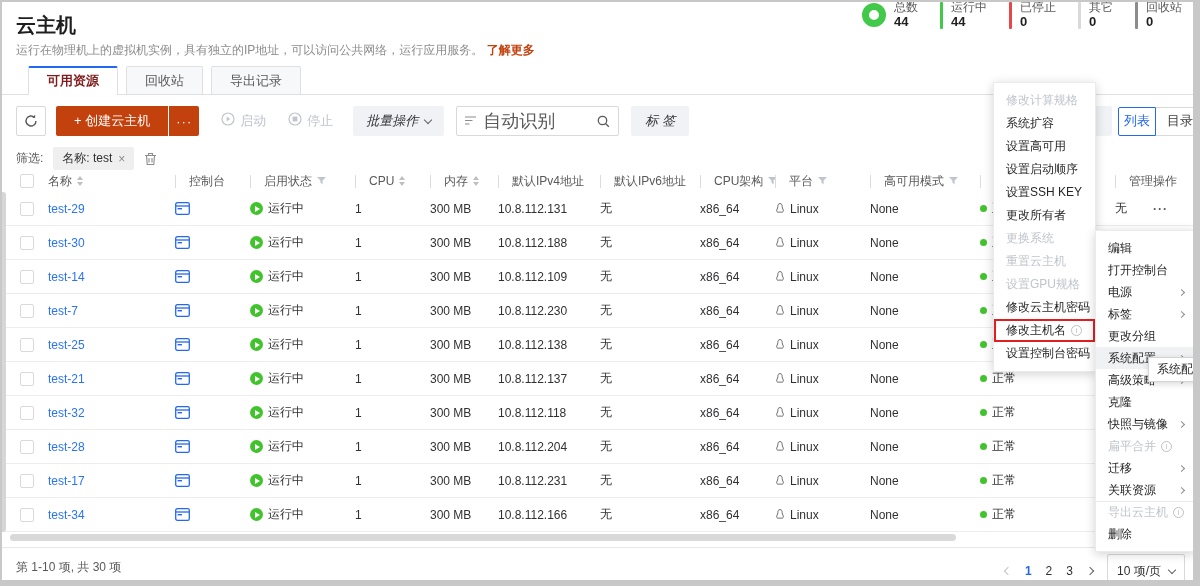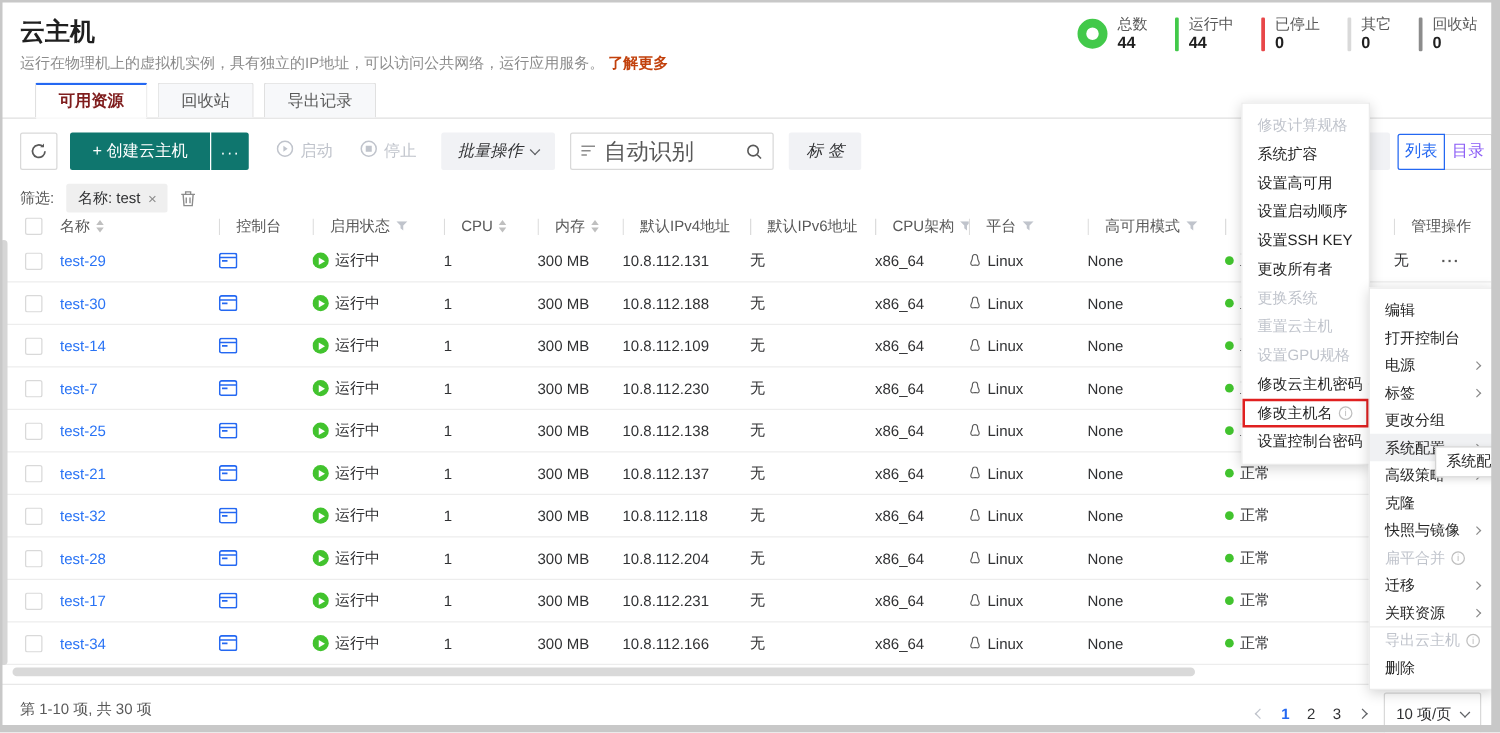--- a/index.html
+++ b/index.html
@@ -9,49 +9,49 @@
 
   
   .frame { position:absolute; inset:0; border:solid #c8c8c8; border-width:2px 7px 6px 2px; pointer-events:none; z-index:40; }
 
   
   .page-title { position:absolute; left:16px; top:12px; font-size:20px; font-weight:600; color:#1f1f1f; }
   .page-sub { position:absolute; left:16px; top:42px; font-size:12px; color:#8c8c8c; }
   .page-sub a { color:#c2410c; text-decoration:none; font-weight:600; cursor:pointer; }
 
   
-  .stats { position:absolute; top:12px; right:18px; display:flex; align-items:center; gap:22px; }
+  .stats { position:absolute; top:0; right:18px; display:flex; align-items:center; gap:22px; }
   .stat { display:flex; align-items:center; gap:8px; }
   .donut { width:24px; height:24px; border-radius:50%; border:7px solid #42c94a; background:#fff; }
   .sbar { width:3px; height:27px; border-radius:1px; }
   .slabel { font-size:12px; color:#595959; line-height:14px; }
   .svalue { font-size:13px; font-weight:700; color:#1f1f1f; line-height:16px; }
 
   
   .tabs { position:absolute; left:0; right:7px; top:66px; height:29px; border-bottom:1px solid #e0e0e0; padding-left:28px; display:flex; align-items:flex-end; gap:8px; }
   .tab { height:28px; padding:0 18px; display:flex; align-items:center; font-size:13px; color:#595959; background:#f7f8fa; border:1px solid #e0e0e0; border-bottom:none; border-radius:2px 2px 0 0; cursor:pointer; }
   .tab.active { background:#fff; color:#7f1d1d; font-weight:700; border-top:2px solid #2468f2; position:relative; }
   .tab.active::after { content:""; position:absolute; left:0; right:0; bottom:-1px; height:1px; background:#fff; }
 
   
   .toolbar { position:absolute; left:16px; top:106px; height:30px; display:flex; align-items:center; }
   .icon-btn { width:30px; height:30px; border:1px solid #d9d9d9; border-radius:2px; background:#fff; display:flex; align-items:center; justify-content:center; color:#595959; cursor:pointer; }
-  .btn-blue { height:30px; background:#0f766e; color:#fff; border:none; border-radius:2px; font-size:13px; display:flex; align-items:center; justify-content:center; cursor:pointer; }
+  .btn-blue { height:30px; background:#c2410c; color:#fff; border:none; border-radius:2px; font-size:13px; display:flex; align-items:center; justify-content:center; cursor:pointer; }
   .btn-create { margin-left:10px; padding:0 18px; border-radius:2px 0 0 2px; }
   .btn-bluedots { margin-left:1px; width:30px; border-radius:0 2px 2px 0; letter-spacing:1px; }
   .flatbtn { margin-left:22px; display:flex; gap:5px; font-size:13px; color:#c0c4cc; cursor:default; }
   .btn-gray { height:30px; background:#f1f2f5; color:#303133; border:none; border-radius:2px; font-size:13px; display:flex; align-items:center; gap:7px; padding:0 13px; cursor:pointer;font-style:italic; }
   .searchbox { margin-left:12px; width:163px; height:30px; border:1px solid #d9d9d9; border-radius:2px; background:#fff; display:flex; align-items:center; padding:0 8px; gap:7px; }
   .searchbox input { border:none; outline:none; flex:1; font-size:18px; color:#595959; font-family:"Liberation Sans",sans-serif; min-width:0; background:transparent; }
   .tb-right { position:absolute; top:106px; left:1066px; display:flex; align-items:center; height:30px; }
   .more-gray { width:46px; height:30px; background:#f1f2f5; border:none; border-radius:2px; color:#303133; font-size:13px; letter-spacing:1px; cursor:pointer; }
   .seg { display:flex; margin-left:6px; }
   .seg button { width:38px; height:29px; background:#fff; font-size:13px; cursor:pointer; }
   .seg .on { border:1px solid #2468f2; color:#2468f2; border-radius:2px 0 0 2px; }
-  .seg .off { border:1px solid #d9d9d9; border-left:none; color:#8b5cf6; border-radius:0 2px 2px 0; }
+  .seg .off { border:1px solid #d9d9d9; border-left:none; color:#404040; border-radius:0 2px 2px 0;text-align:right; }
 
   
   .filterrow { position:absolute; left:16px; top:147px; display:flex; align-items:center; gap:10px; font-size:12px; color:#595959; }
   .chip { background:#efefef; border-radius:2px; padding:3px 9px; color:#303133; display:flex; align-items:center; gap:6px; }
   .chip .x { color:#8c8c8c; cursor:pointer; font-size:12px; }
 
   
   .thead { position:absolute; left:0; top:170px; width:1193px; height:22px; display:flex; align-items:center; padding-left:20px; font-size:12px; color:#595959; }
   .cell { display:flex; align-items:center; gap:5px; padding-right:6px; position:relative; overflow:hidden; white-space:nowrap; flex:none; }
   .div::before { content:""; width:1px; height:13px; background:#dcdcdc; margin-right:8px; flex:none; }

